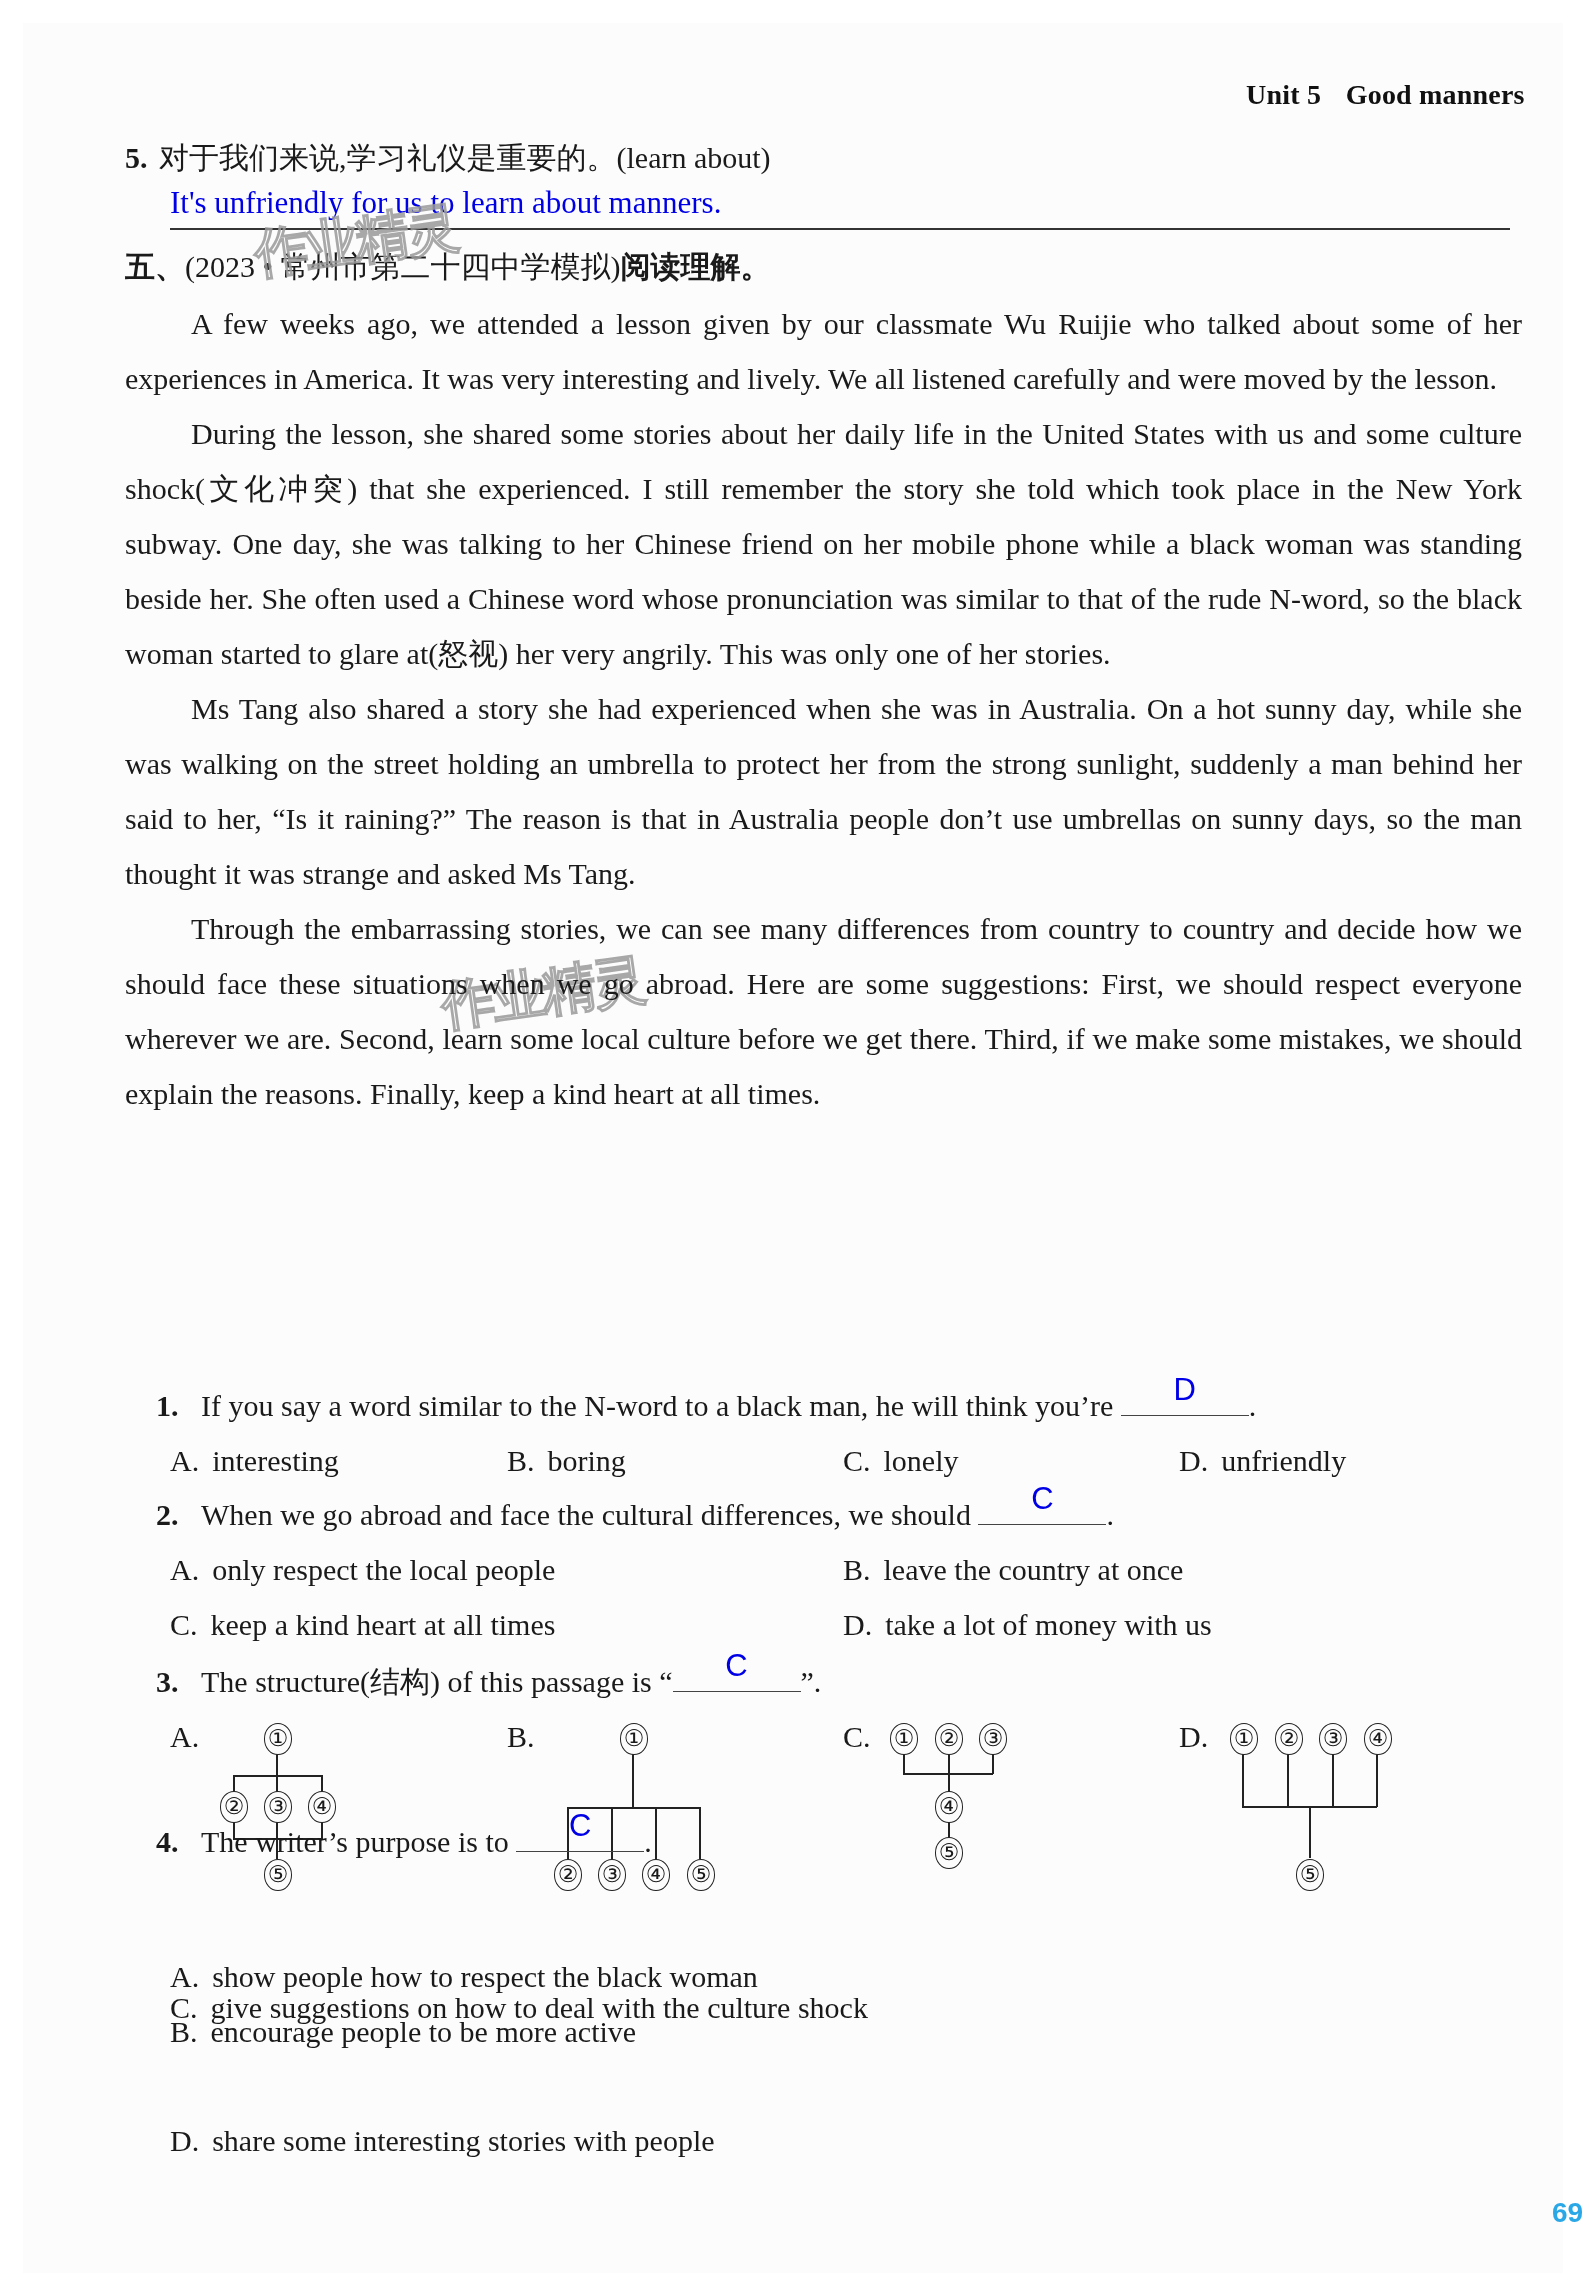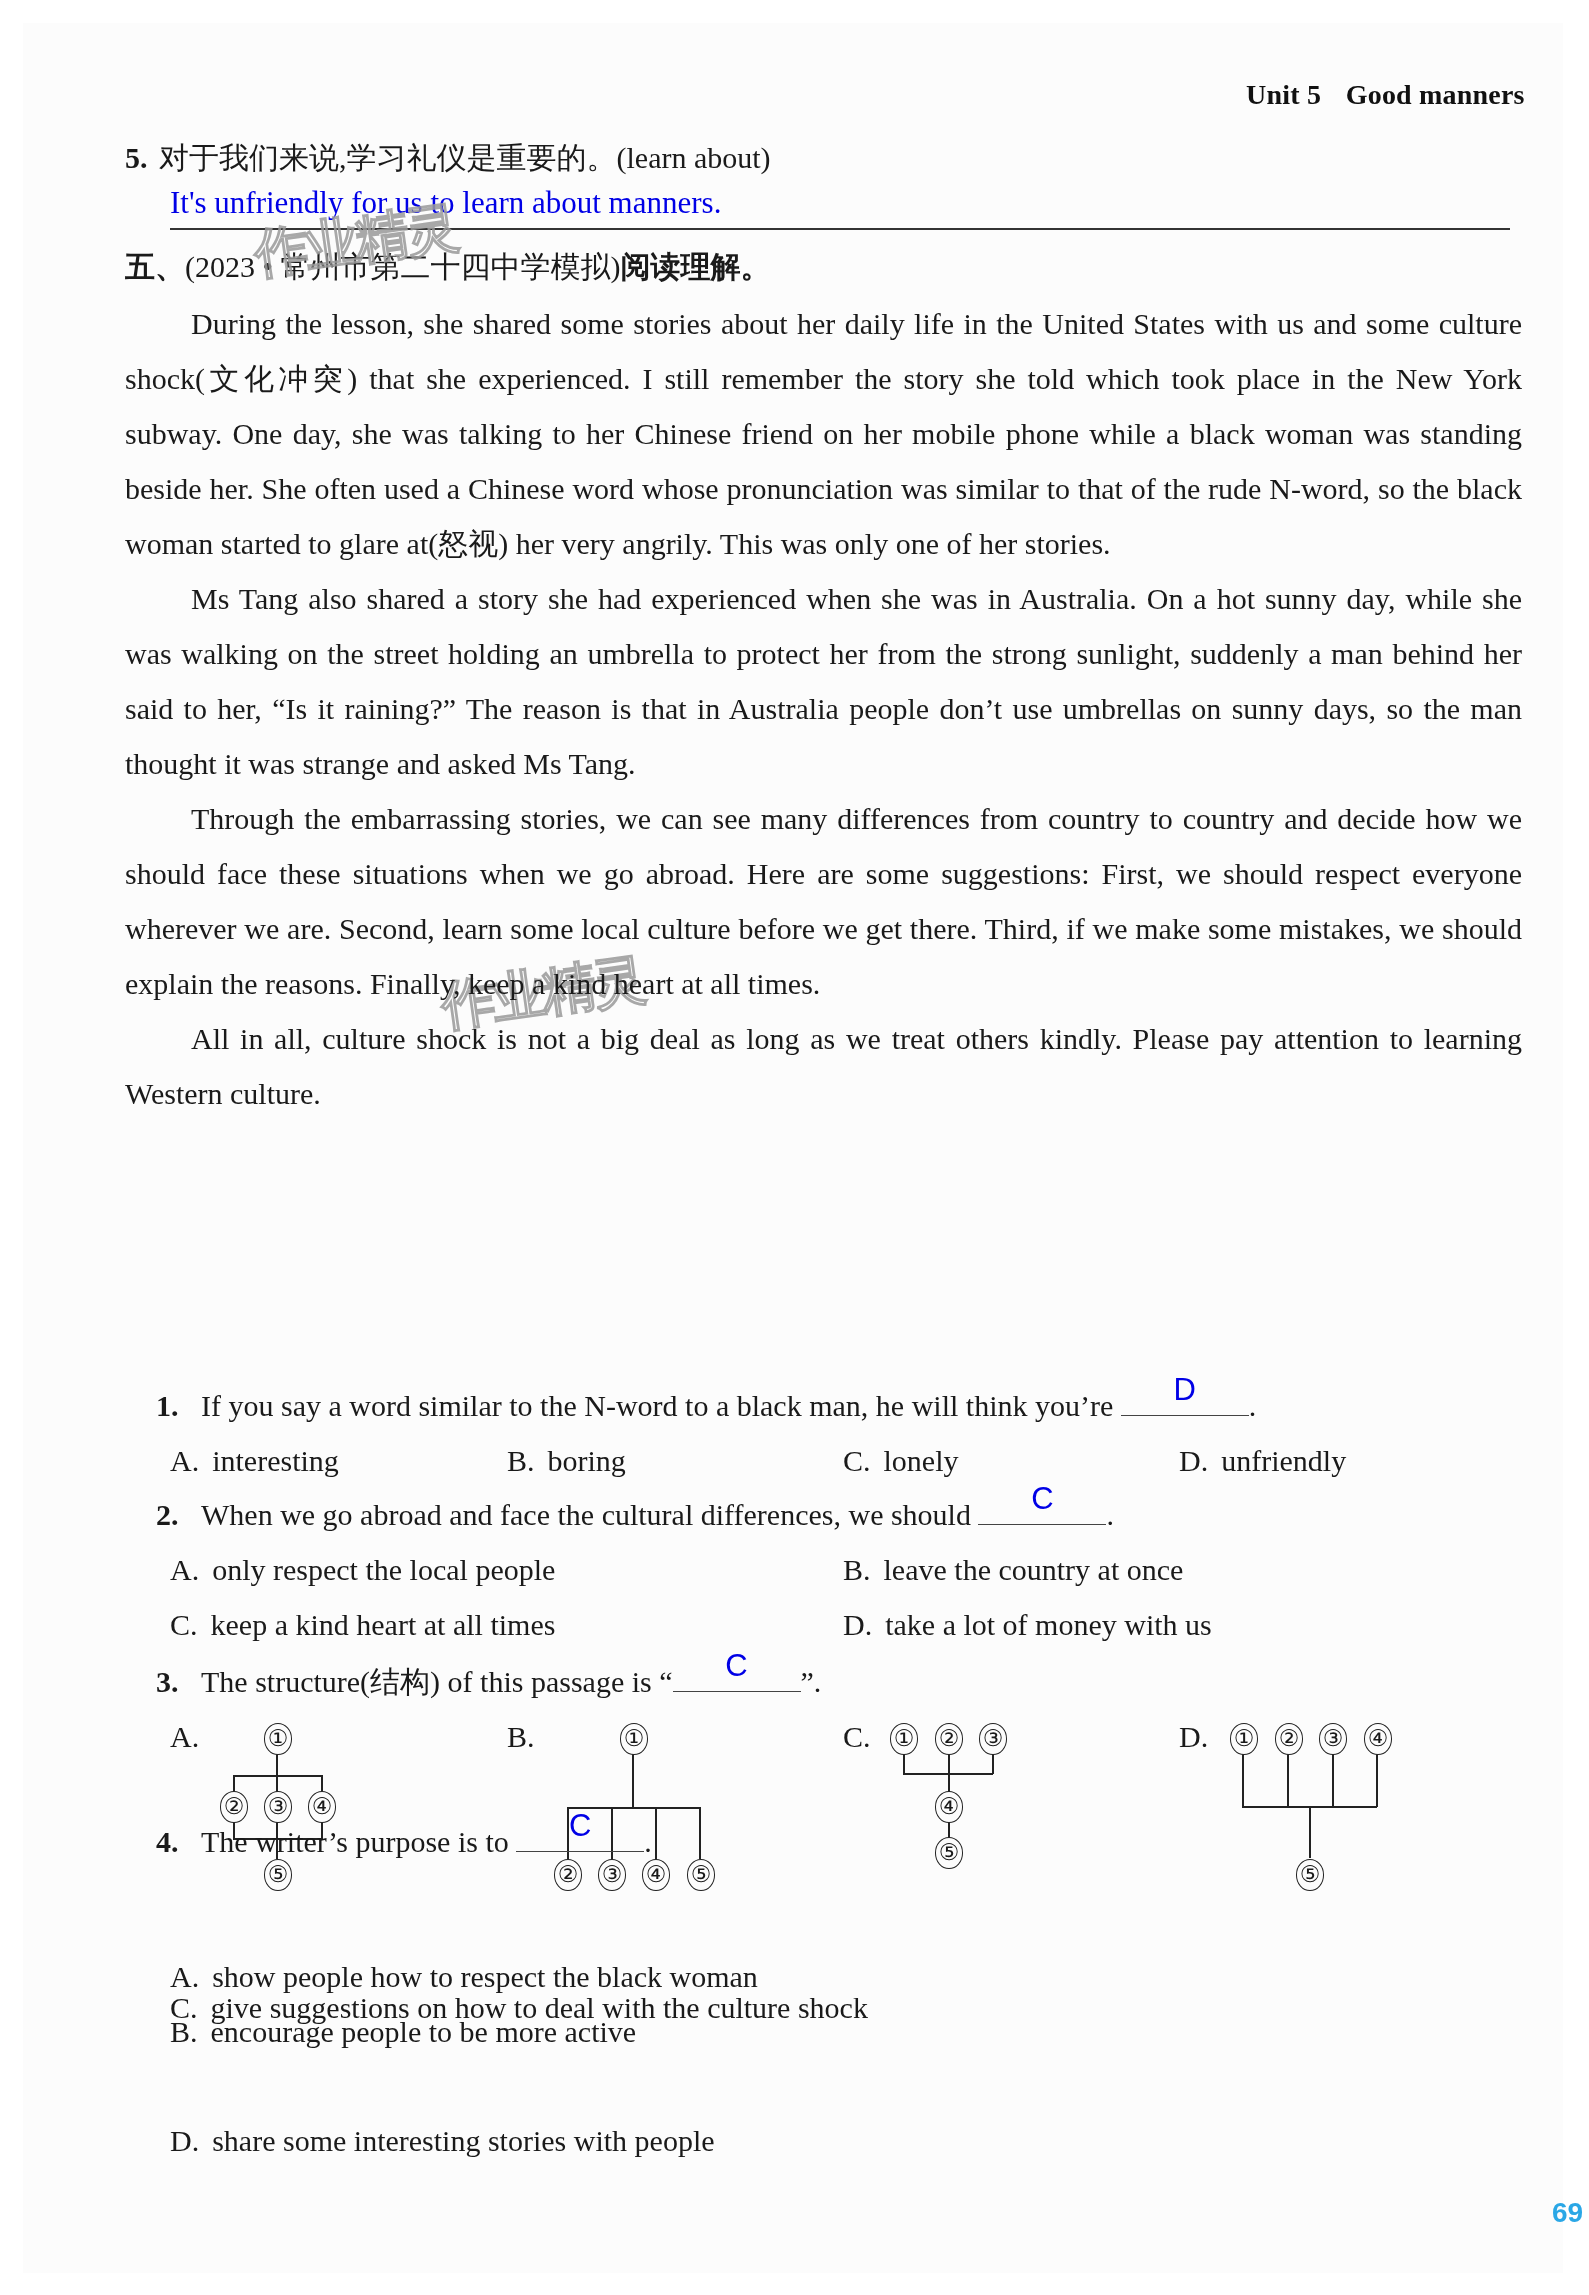--- a/index.html
+++ b/index.html
@@ -46,24 +46,24 @@
 <div class="rule"></div>
 
 <div class="abs section-title">
   <span class="cn-bold">五、</span><span>(2023 • 常州市第二十四中学模拟)</span><span class="cn-bold">阅读理解。</span>
 </div>
 
 <div class="watermark" style="left:254px; top:205px;">作业精灵</div>
 <div class="watermark" style="left:441px; top:957px;">作业精灵</div>
 
 <div class="passage">
+  <p>A few weeks ago, we attended a lesson given by our classmate Wu Ruijie who talked about some of her experiences in America. It was very interesting and lively. We all listened carefully and were moved by the lesson.</p>
   <p>During the lesson, she shared some stories about her daily life in the United States with us and some culture shock(文化冲突) that she experienced. I still remember the story she told which took place in the New York subway. One day, she was talking to her Chinese friend on her mobile phone while a black woman was standing beside her. She often used a Chinese word whose pronunciation was similar to that of the rude N-word, so the black woman started to glare at(怒视) her very angrily. This was only one of her stories.</p>
   <p>Ms Tang also shared a story she had experienced when she was in Australia. On a hot sunny day, while she was walking on the street holding an umbrella to protect her from the strong sunlight, suddenly a man behind her said to her, “Is it raining?” The reason is that in Australia people don’t use umbrellas on sunny days, so the man thought it was strange and asked Ms Tang.</p>
   <p>Through the embarrassing stories, we can see many differences from country to country and decide how we should face these situations when we go abroad. Here are some suggestions: First, we should respect everyone wherever we are. Second, learn some local culture before we get there. Third, if we make some mistakes, we should explain the reasons. Finally, keep a kind heart at all times.</p>
-  <p>All in all, culture shock is not a big deal as long as we treat others kindly. Please pay attention to learning Western culture.</p>
 </div>
 
 <div class="q" style="top:1389px;">
   <span class="num">1.</span><span>If you say a word similar to the N-word to a black man, he will think you’re </span><span class="blank" style="width:128px;"><span class="fill">D</span></span><span>.</span>
 </div>
 <div class="opt" style="left:170px; top:1444px;"><span class="letter">A.</span><span>interesting</span></div>
 <div class="opt" style="left:507px; top:1444px;"><span class="letter">B.</span><span>boring</span></div>
 <div class="opt" style="left:843px; top:1444px;"><span class="letter">C.</span><span>lonely</span></div>
 <div class="opt" style="left:1179px; top:1444px;"><span class="letter">D.</span><span>unfriendly</span></div>
 

